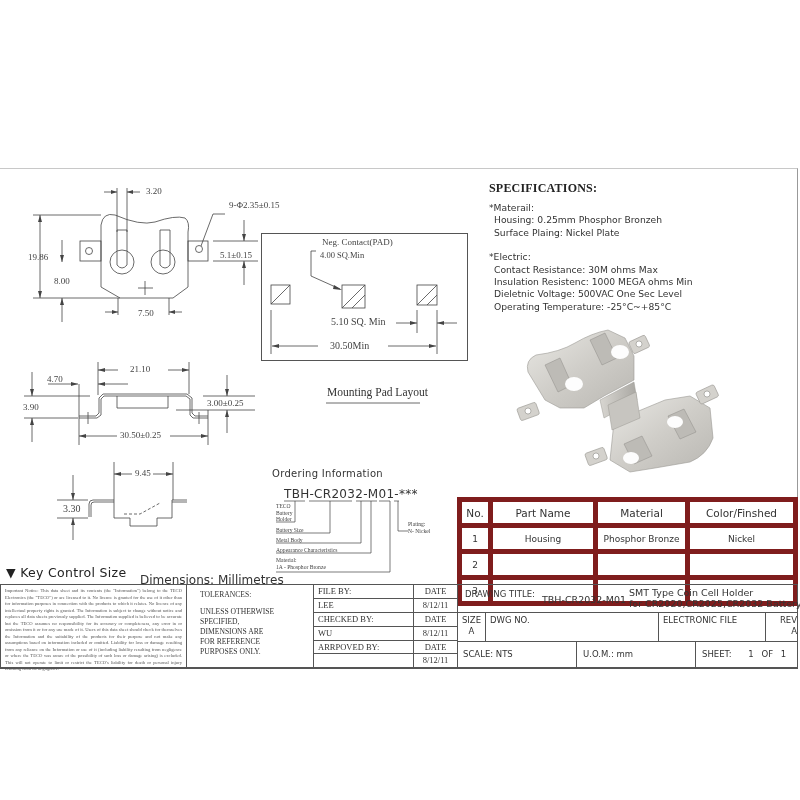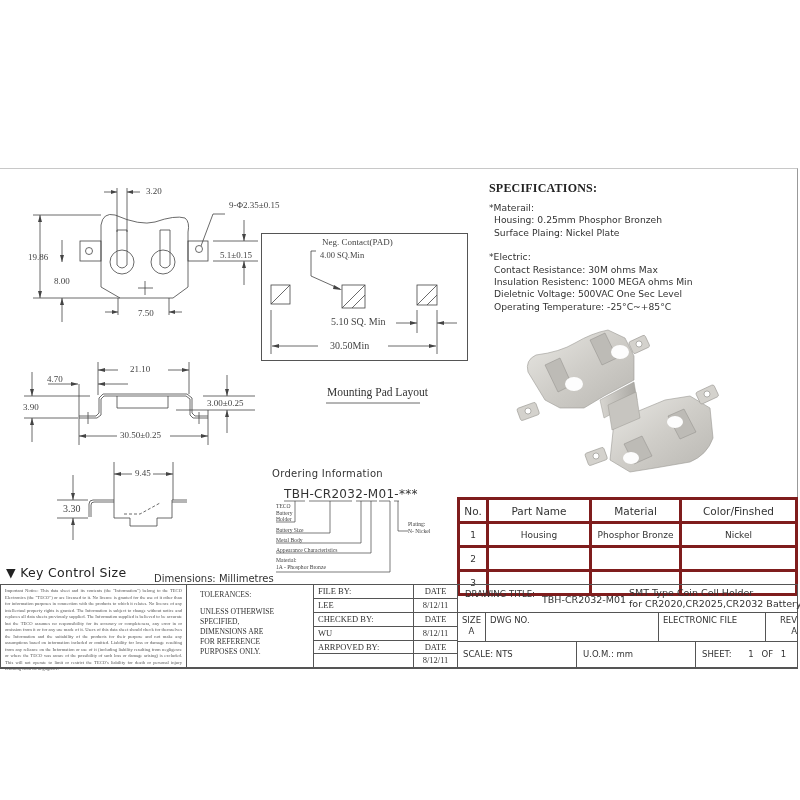--- a/index.html
+++ b/index.html
@@ -9,21 +9,21 @@
   .serif { font-family:"Liberation Serif", serif; }
   .sans { font-family:"DejaVu Sans", sans-serif; }
   .dim { font-family:"Liberation Serif", serif; font-size:9px; color:#444; }
   svg { position:absolute; overflow:visible; }
   .specs-title { font-family:"Liberation Serif", serif; font-size:12px; font-weight:bold; color:#222; letter-spacing:0.2px; }
   .spec-line { font-family:"DejaVu Sans", sans-serif; font-size:9.2px; color:#333; white-space:nowrap; line-height:12.4px; }
   .ord-title { font-family:"DejaVu Sans", sans-serif; font-size:10px; color:#333; letter-spacing:0.3px; }
   .ord-code { font-family:"DejaVu Sans", sans-serif; font-size:12px; color:#333; letter-spacing:0.3px; }
   .tiny { font-family:"Liberation Serif", serif; font-size:5.6px; color:#444; white-space:nowrap; }
   table { border-collapse:collapse; }
-  .parts td, .parts th { border:3px solid #7f1d1d; font-family:"DejaVu Sans", sans-serif; color:#333; text-align:center; padding:0; }
+  .parts td, .parts th { border:5px solid #7f1d1d; font-family:"DejaVu Sans", sans-serif; color:#333; text-align:center; padding:0; }
   .parts th { font-weight:normal; font-size:10.5px; height:21px; }
   .parts td { font-size:9px; height:21px; }
   .tb { position:absolute; border:1px solid #555; box-sizing:border-box; font-family:"DejaVu Sans", sans-serif; color:#333; }
   .cell { position:absolute; box-sizing:border-box; border-right:1px solid #555; border-bottom:1px solid #555; font-size:8.5px; padding:2px 4px; white-space:nowrap; }
   .notice { font-family:"Liberation Serif", serif; font-size:4.6px; line-height:6.5px; color:#555; padding:3px 4px; text-align:justify; }
 </style>
 </head>
 <body>
 
 <div class="frame"></div>
@@ -266,21 +266,21 @@
 <div class="abs tiny" style="left:276px;top:557px;line-height:6.5px;">
   <div>Material:</div>
   <div>1A - Phosphor Bronze</div>
 </div>
 <div class="abs tiny" style="left:408px;top:521px;line-height:6.5px;">
   <div>Plating:</div>
   <div>N- Nickel</div>
 </div>
 
 <div class="abs sans" style="left:6px;top:565px;font-size:12.5px;color:#222;letter-spacing:0.3px;">▼ Key Control Size</div>
-<div class="abs sans" style="left:154px;top:573px;font-size:10px;color:#333;">Dimensions: Millimetres</div>
+<div class="abs sans" style="left:140px;top:573px;font-size:12px;color:#333;">Dimensions: Millimetres</div>
 
 <table class="parts abs" style="left:457px;top:497px;width:341px;">
   <thead>
     <tr>
       <th style="width:26px;">No.</th>
       <th style="width:100px;margin-top:43px;">Part Name</th>
       <th style="width:87px;">Material</th>
       <th>Color/Finshed</th>
     </tr>
   </thead>

